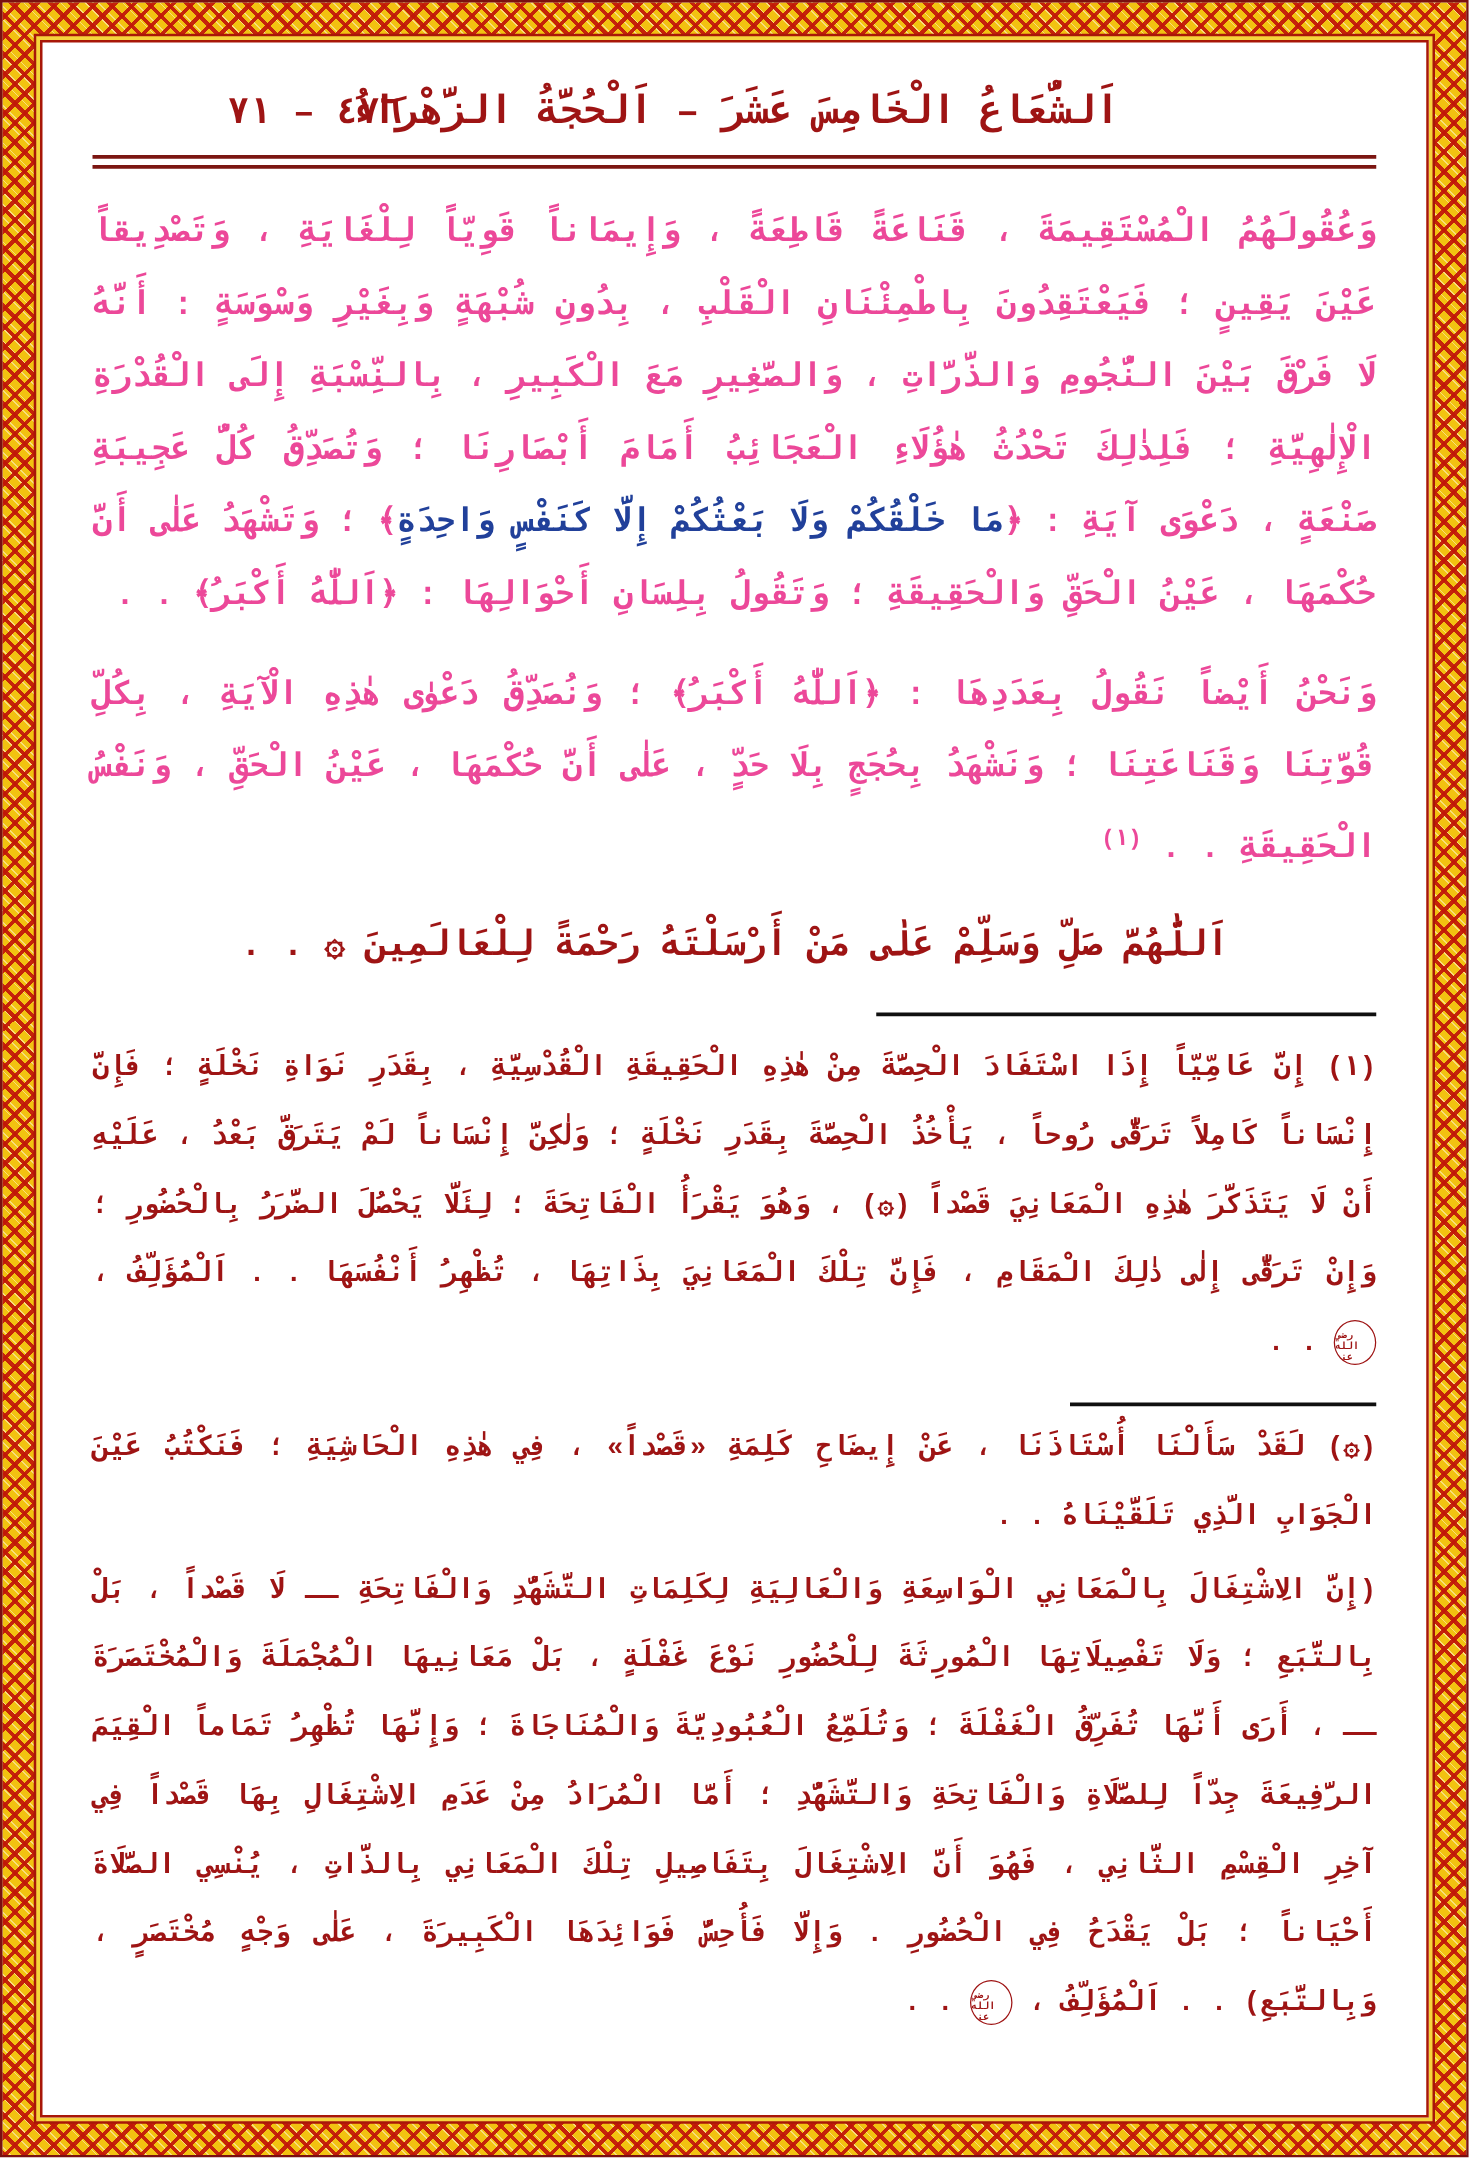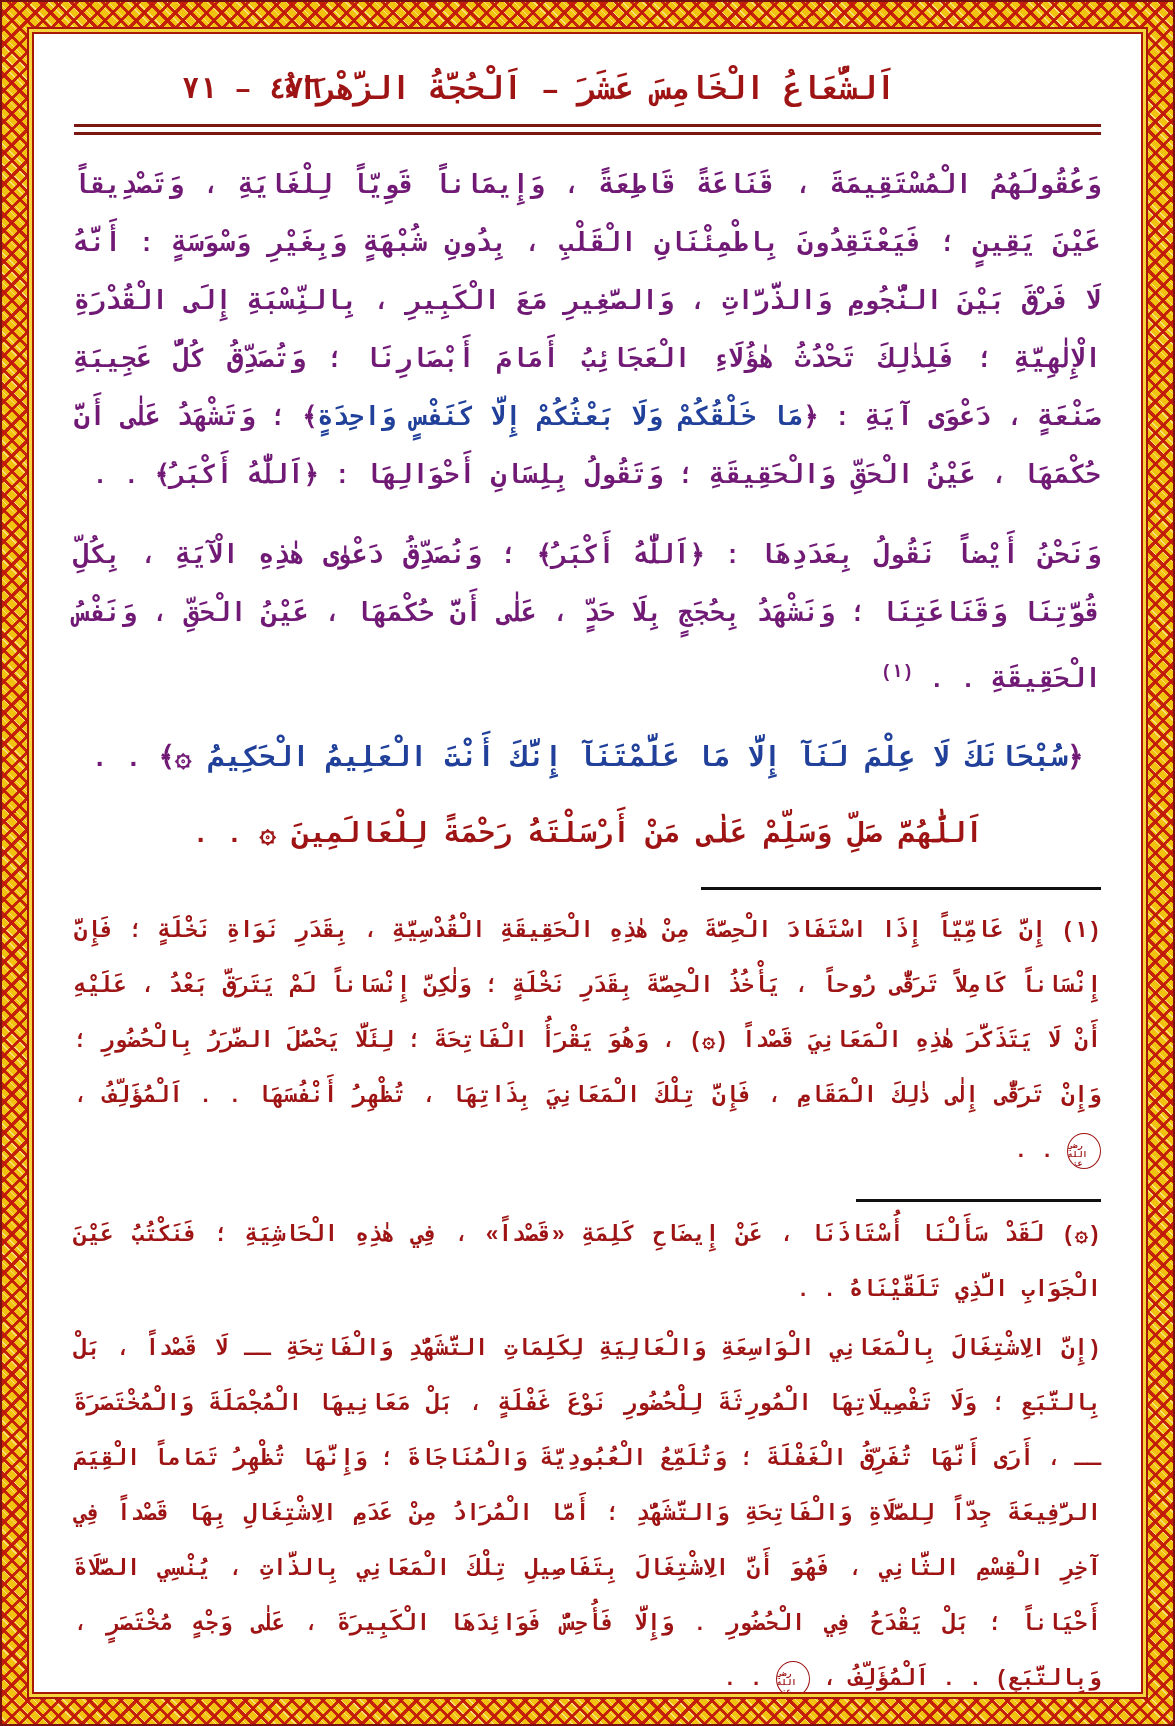--- a/index.html
+++ b/index.html
@@ -21,21 +21,21 @@
     overflow:hidden;
     direction:rtl;
     font-family:Liberation Mono, monospace;
     font-weight:bold;
   }
   .header{position:relative;text-align:center;color:#9e1414;font-size:31px;margin-top:10px;height:46px;line-height:46px;}
   .page-num{position:absolute;left:108px;top:0;color:#9e1414;font-size:29px;letter-spacing:2px;}
   .double-rule{height:5px;border-top:3px solid #7b1612;border-bottom:3px solid #7b1612;margin:10px 0 0 0;}
   .para{color:#9e1414;font-size:26px;line-height:58px;text-align:justify;margin:22px 0 0 0;}
   .blue{color:#21409a;}
-  .red{color:#701a75;}
+  .red{color:#ec4899;}
   .fn-marker{font-size:18px;vertical-align:super;}
   .center-line{ text-align:center;font-size:28px;line-height:52px;margin-top:24px;color:#9e1414;}
   .sep{height:3px;background:#101010;margin:26px 0 6px auto;margin-right:0;}
   .sep1{width:400px;}
   .sep2{width:245px;margin-top:20px;}
   .footnote{color:#9e1414;font-size:22px;line-height:55px;text-align:justify;margin:14px 0 0 0;}
   .footnote.tight{margin-top:4px;}
   .seal{
     display:inline-block;width:34px;height:36px;box-sizing:border-box;
     border:1.5px solid #9e1414;border-radius:50%;
@@ -53,21 +53,20 @@
       <span class="page-num">٤٧٦ – ٧١</span>
       <span>اَلشُّعَاعُ الْخَامِسَ عَشَرَ – اَلْحُجَّةُ الزَّهْرَاءُ</span>
     </div>
 
     <div class="double-rule"></div>
 
     <p class="para"><span class="red">وَعُقُولَهُمُ الْمُسْتَقِيمَةَ ، قَنَاعَةً قَاطِعَةً ، وَإِيمَاناً قَوِيّاً لِلْغَايَةِ ، وَتَصْدِيقاً عَيْنَ يَقِينٍ ؛ فَيَعْتَقِدُونَ بِاطْمِئْنَانِ الْقَلْبِ ، بِدُونِ شُبْهَةٍ وَبِغَيْرِ وَسْوَسَةٍ : أَنَّهُ لَا فَرْقَ بَيْنَ النُّجُومِ وَالذَّرَّاتِ ، وَالصَّغِيرِ مَعَ الْكَبِيرِ ، بِالنِّسْبَةِ إِلَى الْقُدْرَةِ الْإِلٰهِيَّةِ ؛ فَلِذٰلِكَ تَحْدُثُ هٰؤُلَاءِ الْعَجَائِبُ أَمَامَ أَبْصَارِنَا ؛ وَتُصَدِّقُ كُلُّ عَجِيبَةِ صَنْعَةٍ ، دَعْوَى آيَةِ : </span><span class="red">﴿</span><span class="blue">مَا خَلْقُكُمْ وَلَا بَعْثُكُمْ إِلَّا كَنَفْسٍ وَاحِدَةٍ</span><span class="red">﴾</span><span class="red"> ؛ وَتَشْهَدُ عَلٰى أَنَّ حُكْمَهَا ، عَيْنُ الْحَقِّ وَالْحَقِيقَةِ ؛ وَتَقُولُ بِلِسَانِ أَحْوَالِهَا : ﴿اَللّٰهُ أَكْبَرُ﴾ . .</span></p>
 
     <p class="para"><span class="red">وَنَحْنُ أَيْضاً نَقُولُ بِعَدَدِهَا : ﴿اَللّٰهُ أَكْبَرُ﴾ ؛ وَنُصَدِّقُ دَعْوٰى هٰذِهِ الْآيَةِ ، بِكُلِّ قُوَّتِنَا وَقَنَاعَتِنَا ؛ وَنَشْهَدُ بِحُجَجٍ بِلَا حَدٍّ ، عَلٰى أَنَّ حُكْمَهَا ، عَيْنُ الْحَقِّ ، وَنَفْسُ الْحَقِيقَةِ . . </span><span class="red fn-marker">(١)</span></p>
 
-    <div class="center-line"><span class="red">﴿</span><span class="blue">سُبْحَانَكَ لَا عِلْمَ لَنَآ إِلَّا مَا عَلَّمْتَنَآ إِنَّكَ أَنْتَ الْعَلِيمُ الْحَكِيمُ</span><span class="red"> ۞</span><span class="red">﴾ . .</span></div>
 
     <div class="center-line">اَللّٰهُمَّ صَلِّ وَسَلِّمْ عَلٰى مَنْ أَرْسَلْتَهُ رَحْمَةً لِلْعَالَمِينَ ۞ . .</div>
 
 
     <div class="sep sep1"></div>
 
     <p class="footnote"><span>(١) إِنَّ عَامِّيّاً إِذَا اسْتَفَادَ الْحِصَّةَ مِنْ هٰذِهِ الْحَقِيقَةِ الْقُدْسِيَّةِ ، بِقَدَرِ نَوَاةِ نَخْلَةٍ ؛ فَإِنَّ إِنْسَاناً كَامِلاً تَرَقّٰى رُوحاً ، يَأْخُذُ الْحِصَّةَ بِقَدَرِ نَخْلَةٍ ؛ وَلٰكِنَّ إِنْسَاناً لَمْ يَتَرَقَّ بَعْدُ ، عَلَيْهِ أَنْ لَا يَتَذَكَّرَ هٰذِهِ الْمَعَانِيَ قَصْداً (۞) ، وَهُوَ يَقْرَأُ الْفَاتِحَةَ ؛ لِئَلَّا يَحْصُلَ الضَّرَرُ بِالْحُضُورِ ؛ وَإِنْ تَرَقّٰى إِلٰى ذٰلِكَ الْمَقَامِ ، فَإِنَّ تِلْكَ الْمَعَانِيَ بِذَاتِهَا ، تُظْهِرُ أَنْفُسَهَا . . اَلْمُؤَلِّفُ ،</span> <span class="seal">رضي الله عنه</span><span> . .</span></p>
 
     <div class="sep sep2"></div>
 

